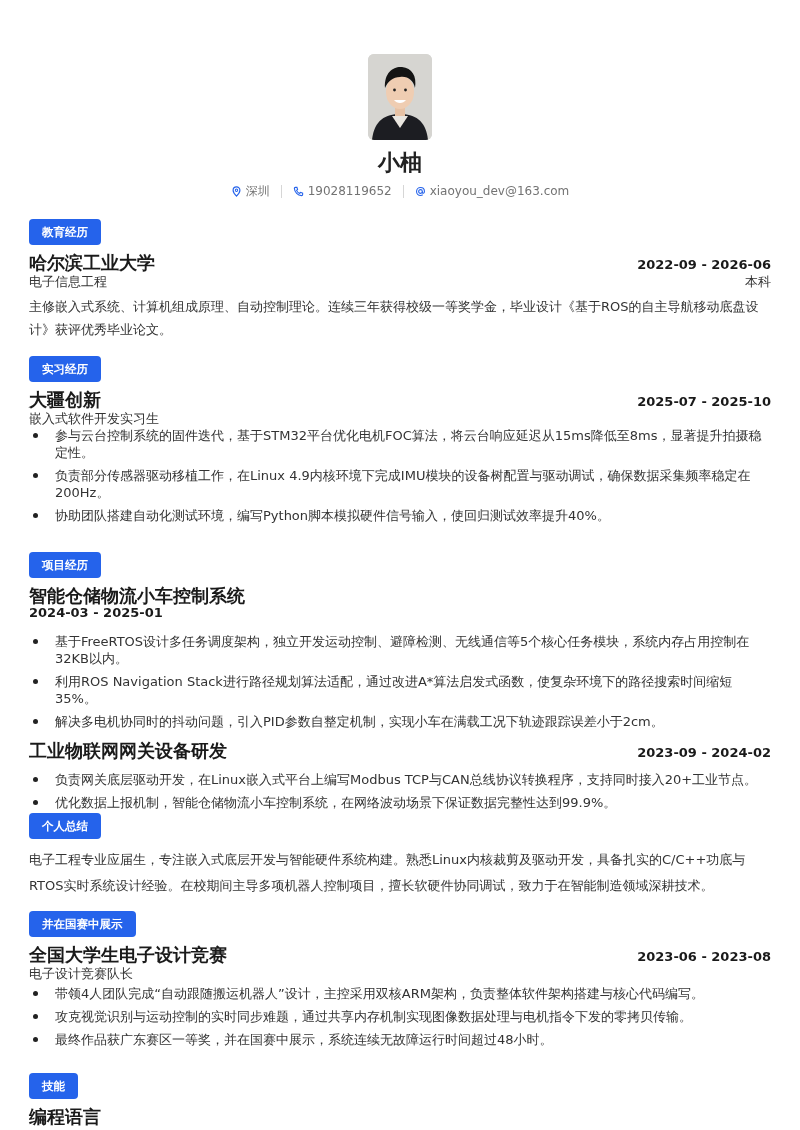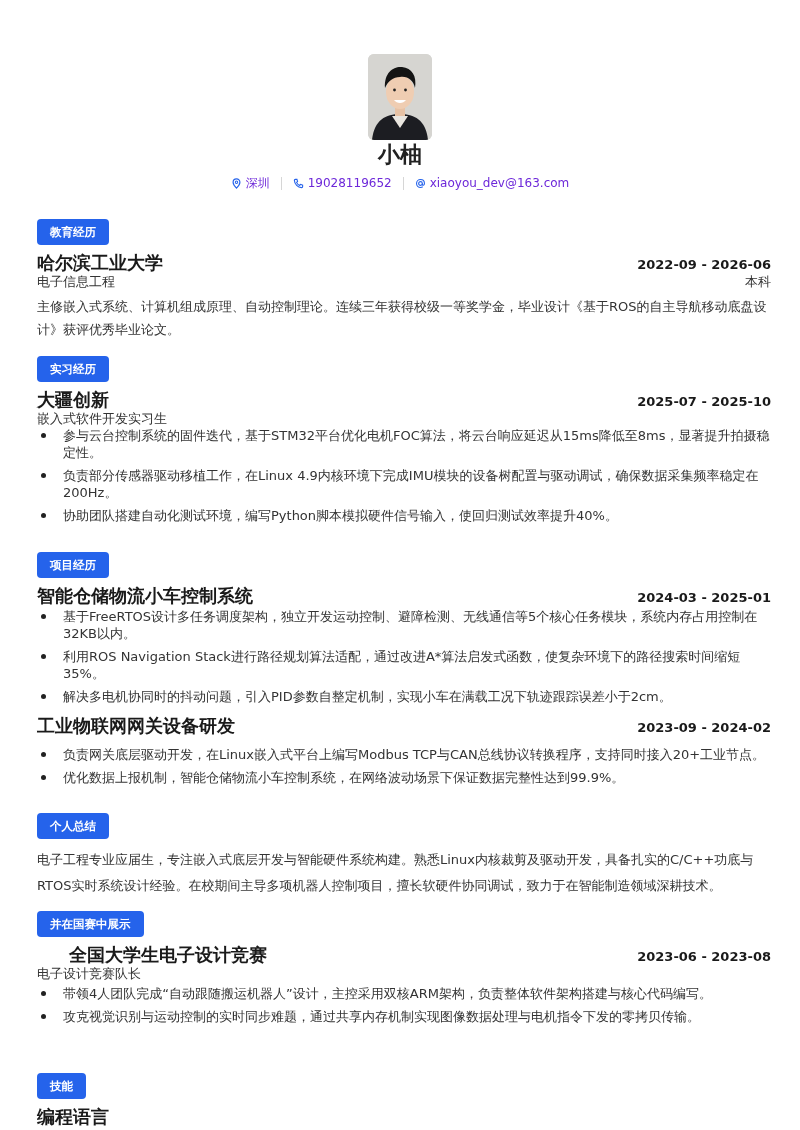--- a/index.html
+++ b/index.html
@@ -1,26 +1,26 @@
 <!DOCTYPE html>
 <html><head>
 <meta charset="utf-8">
 <style>
   * { box-sizing: border-box; margin: 0; padding: 0; }
   html, body { width: 800px; height: 1130px; overflow: hidden; background: #ffffff; }
   body { font-family: "DejaVu Sans", "Liberation Sans", sans-serif; color: #1f1f1f; font-size: 13px; }
   .page { position: relative; width: 800px; height: 1130px; padding: 0 29px; }
   .header { text-align: center; padding-top: 54px; }
   .avatar { width: 64px; height: 86px; border-radius: 6px; margin: 0 auto; overflow: hidden; background: #d9d9d6; position: relative; }
-  .name { font-size: 22px; font-weight: bold; height: 30px; line-height: 30px; color: #222; }
-  .contacts { display: flex; justify-content: center; align-items: center; margin-top: 4px; height: 18px; font-size: 12px; color: #6d28d9; }
+  .name { font-size: 22px; font-weight: bold; margin-top: 8px; height: 30px; line-height: 30px; color: #222; }
+  .contacts { display: flex; justify-content: center; align-items: center; margin-top: 4px; height: 18px; font-size: 12px; color: #737373; }
   .contact { display: flex; align-items: center; gap: 4px; }
   .contact svg { width: 11px; height: 11px; }
   .sep { width: 1px; height: 13px; background: #d6d6d6; margin: 0 11px; }
-  .section { position: absolute; left: 37px; right: 29px; }
+  .section { position: absolute; left: 29px; right: 29px; }
   .badge { display: inline-block; background: #2563eb; color: #fff; font-size: 11.5px; font-weight: bold; height: 26px; line-height: 26px; padding: 0 13px; border-radius: 4px; }
   .row { display: flex; justify-content: space-between; align-items: baseline; }
   .title { font-weight: bold; font-size: 18px; line-height: 17px; color: #1a1a1a; }
   .date { font-weight: bold; font-size: 13px; line-height: 17px; color: #1a1a1a; }
   .sub { font-size: 13px; line-height: 17px; color: #333; }
   .para { font-size: 13px; line-height: 23px; color: #333; }
   ul.bullets { list-style: none; }
   ul.bullets li { position: relative; padding-left: 26px; font-size: 13px; line-height: 17px; color: #333; margin-bottom: 6px; }
   ul.bullets li::before { content: ""; position: absolute; left: 4px; top: 6px; width: 5px; height: 5px; border-radius: 50%; background: #222; }
 </style>
@@ -92,25 +92,25 @@
     <div class="sub">嵌入式软件开发实习生</div>
     <ul class="bullets" style="margin-top:0;">
       <li>参与云台控制系统的固件迭代，基于STM32平台优化电机FOC算法，将云台响应延迟从15ms降低至8ms，显著提升拍摄稳定性。</li>
       <li>负责部分传感器驱动移植工作，在Linux 4.9内核环境下完成IMU模块的设备树配置与驱动调试，确保数据采集频率稳定在200Hz。</li>
       <li>协助团队搭建自动化测试环境，编写Python脚本模拟硬件信号输入，使回归测试效率提升40%。</li>
     </ul>
   </div>
 
   <div class="section" style="top:552px;">
     <span class="badge">项目经历</span>
-    <div class="row" style="margin-top:9px;">
+    <div class="row" style="margin-top:9px;flex-direction:column;">
       <span class="title">智能仓储物流小车控制系统</span>
       <span class="date">2024-03 - 2025-01</span>
     </div>
-    <ul class="bullets" style="margin-top:2px;">
+    <ul class="bullets" style="margin-top:12px;">
       <li>基于FreeRTOS设计多任务调度架构，独立开发运动控制、避障检测、无线通信等5个核心任务模块，系统内存占用控制在32KB以内。</li>
       <li>利用ROS Navigation Stack进行路径规划算法适配，通过改进A*算法启发式函数，使复杂环境下的路径搜索时间缩短35%。</li>
       <li>解决多电机协同时的抖动问题，引入PID参数自整定机制，实现小车在满载工况下轨迹跟踪误差小于2cm。</li>
     </ul>
     <div class="row" style="margin-top:12px;">
       <span class="title">工业物联网网关设备研发</span>
       <span class="date">2023-09 - 2024-02</span>
     </div>
     <ul class="bullets" style="margin-top:10px;">
       <li>负责网关底层驱动开发，在Linux嵌入式平台上编写Modbus TCP与CAN总线协议转换程序，支持同时接入20+工业节点。</li>
@@ -118,28 +118,29 @@
     </ul>
   </div>
 
   <div class="section" style="top:813px;">
     <span class="badge">个人总结</span>
     <div class="para" style="margin-top:8px;line-height:26px;">电子工程专业应届生，专注嵌入式底层开发与智能硬件系统构建。熟悉Linux内核裁剪及驱动开发，具备扎实的C/C++功底与RTOS实时系统设计经验。在校期间主导多项机器人控制项目，擅长软硬件协同调试，致力于在智能制造领域深耕技术。</div>
   </div>
 
   <div class="section" style="top:911px;">
     <span class="badge">并在国赛中展示</span>
-    <div class="row" style="margin-top:9px;margin-left:32px;">
+    <div class="row" style="margin-top:9px;">
       <span class="title">全国大学生电子设计竞赛</span>
       <span class="date">2023-06 - 2023-08</span>
     </div>
     <div class="sub">电子设计竞赛队长</div>
     <ul class="bullets" style="margin-top:3px;">
       <li>带领4人团队完成“自动跟随搬运机器人”设计，主控采用双核ARM架构，负责整体软件架构搭建与核心代码编写。</li>
       <li>攻克视觉识别与运动控制的实时同步难题，通过共享内存机制实现图像数据处理与电机指令下发的零拷贝传输。</li>
+      <li>最终作品获广东赛区一等奖，并在国赛中展示，系统连续无故障运行时间超过48小时。</li>
     </ul>
   </div>
 
   <div class="section" style="top:1073px;">
     <span class="badge">技能</span>
     <div class="title" style="margin-top:9px;">编程语言</div>
   </div>
 
 </div>
 

